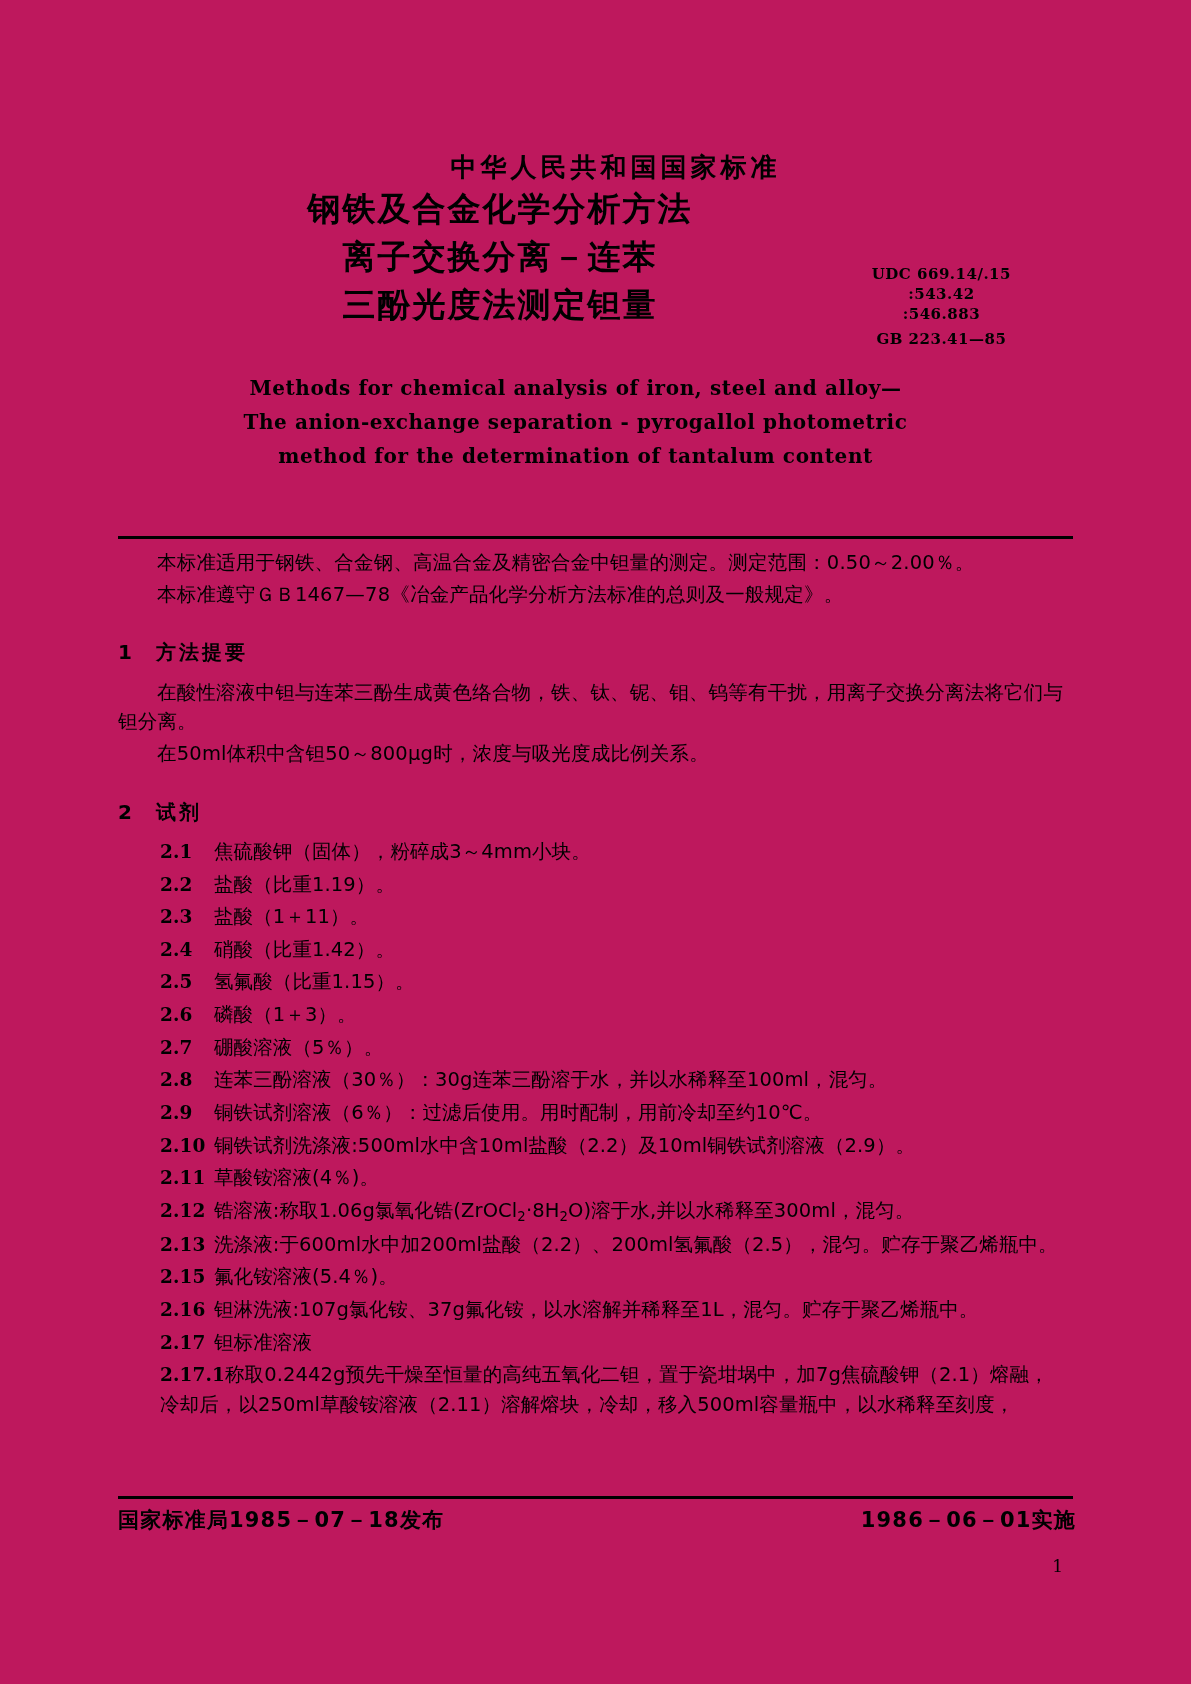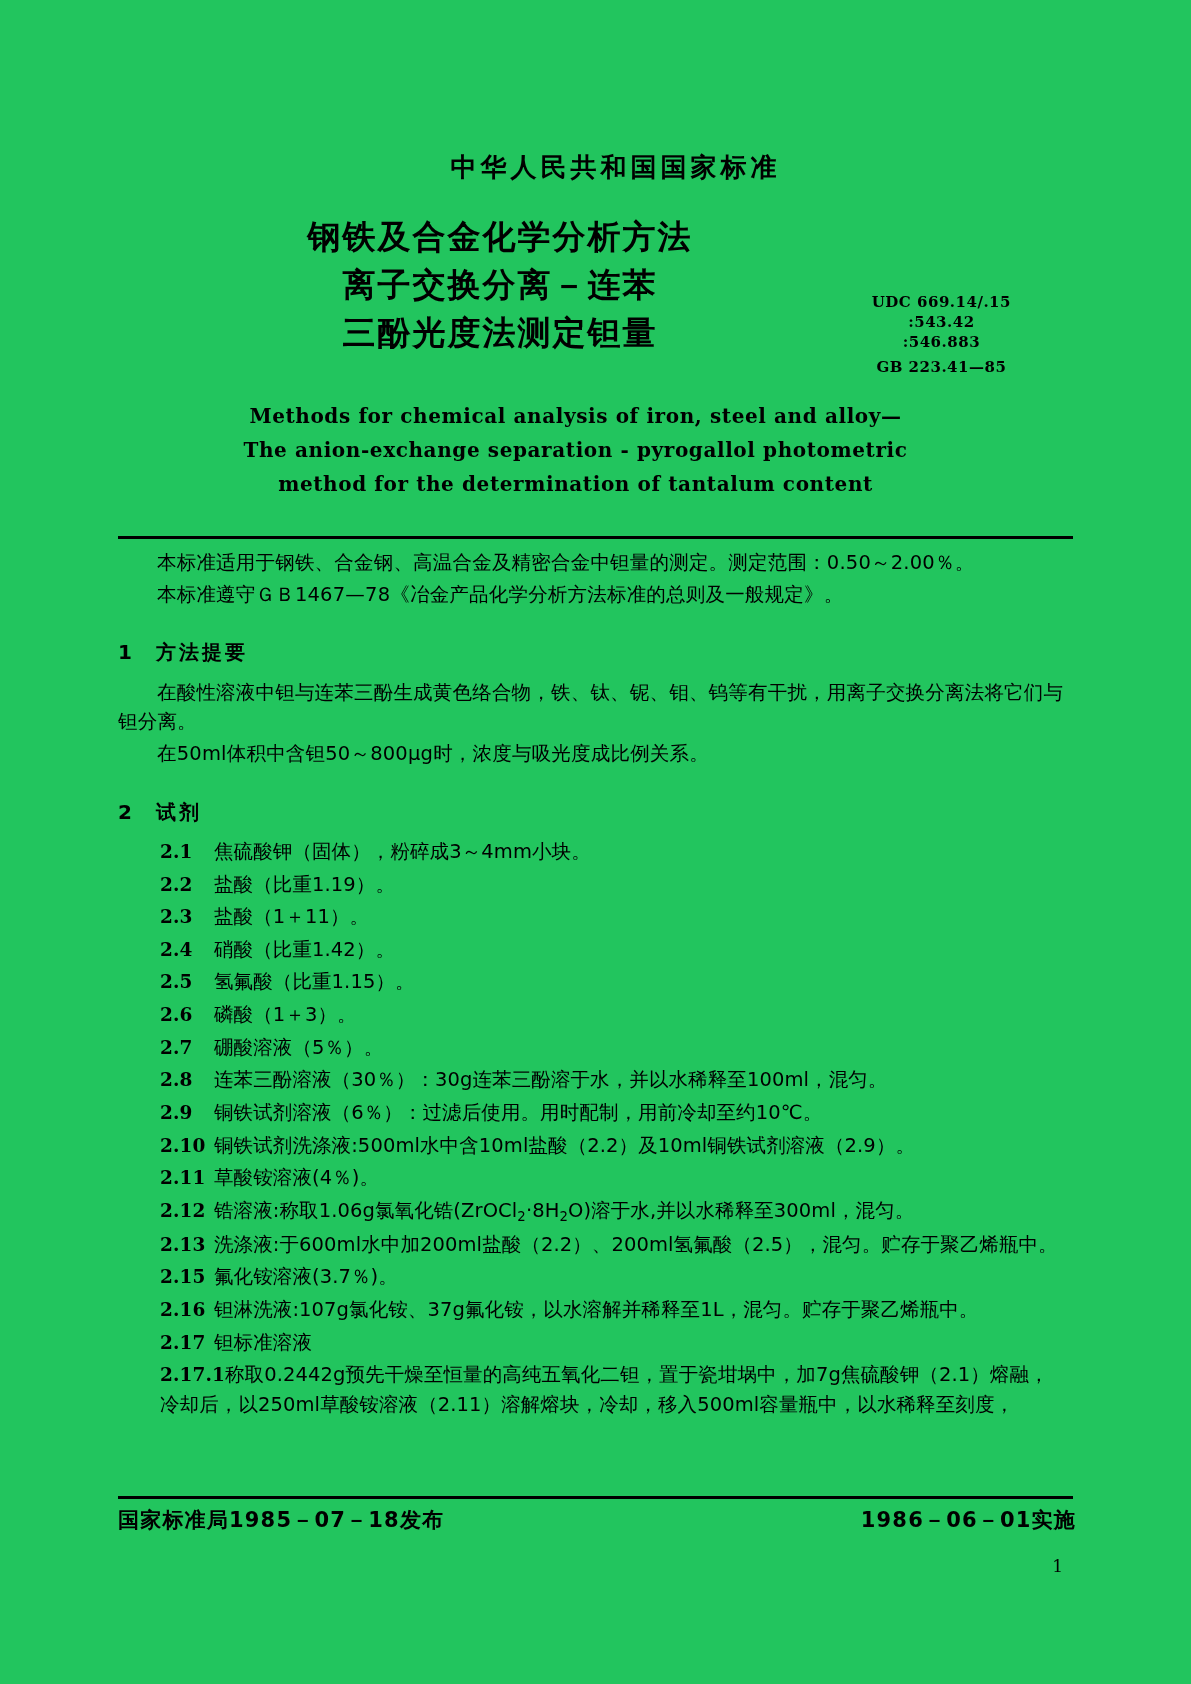--- a/index.html
+++ b/index.html
@@ -9,21 +9,21 @@
   }
   body {
     font-family: "DejaVu Sans", "Liberation Sans", sans-serif;
     color: #000000;
   }
   .page {
     position: relative;
     width: 1191px;
     height: 1684px;
     margin: 0 auto;
-    background: #22c55e;
+    background: #be185d;
     overflow: hidden;
     box-sizing: border-box;
   }
 
   
   .header-zone {
     position: absolute;
     left: 0;
     top: 150px;
     width: 1191px;
@@ -32,21 +32,20 @@
     text-align: center;
     font-family: "DejaVu Sans", "Liberation Sans", sans-serif;
     font-size: 26px;
     font-weight: 700;
     letter-spacing: 4px;
     padding-left: 40px;
     color: #000;
   }
   .title-row {
     position: relative;
-    margin-top: 28px;
   }
   .title-main {
     width: 760px;
     margin-left: 210px;
     text-align: center;
   }
   .title-main div {
     font-size: 33px;
     font-weight: 700;
     letter-spacing: 2px;
@@ -223,21 +222,21 @@
     <p class="item"><span class="inum">2.6</span><span class="itxt">磷酸（1＋3）。</span></p>
     <p class="item"><span class="inum">2.7</span><span class="itxt">硼酸溶液（5％）。</span></p>
     <p class="item"><span class="inum">2.8</span><span class="itxt">连苯三酚溶液（30％）：30g连苯三酚溶于水，并以水稀释至100ml，混匀。</span></p>
     <p class="item"><span class="inum">2.9</span><span class="itxt">铜铁试剂溶液（6％）：过滤后使用。用时配制，用前冷却至约10℃。</span></p>
     <p class="item"><span class="inum">2.10</span><span class="itxt">铜铁试剂洗涤液:500ml水中含10ml盐酸（2.2）及10ml铜铁试剂溶液（2.9）。</span></p>
     <p class="item"><span class="inum">2.11</span><span class="itxt">草酸铵溶液(4％)。</span></p>
 
     <p class="item"><span class="inum">2.12</span><span class="itxt">锆溶液:称取1.06g氯氧化锆(ZrOCl<sub>2</sub>·8H<sub>2</sub>O)溶于水,并以水稀释至300ml，混匀。</span></p>
 
     <p class="item"><span class="inum">2.13</span><span class="itxt">洗涤液:于600ml水中加200ml盐酸（2.2）、200ml氢氟酸（2.5），混匀。贮存于聚乙烯瓶中。</span></p>
-    <p class="item"><span class="inum">2.15</span><span class="itxt">氟化铵溶液(3.7％)。</span></p>
+    <p class="item"><span class="inum">2.15</span><span class="itxt">氟化铵溶液(5.4％)。</span></p>
     <p class="item"><span class="inum">2.16</span><span class="itxt">钽淋洗液:107g氯化铵、37g氟化铵，以水溶解并稀释至1L，混匀。贮存于聚乙烯瓶中。</span></p>
     <p class="item"><span class="inum">2.17</span><span class="itxt">钽标准溶液</span></p>
     <p class="item"><span class="inum">2.17.1</span><span class="itxt">称取0.2442g预先干燥至恒量的高纯五氧化二钽，置于瓷坩埚中，加7g焦硫酸钾（2.1）熔融，冷却后，以250ml草酸铵溶液（2.11）溶解熔块，冷却，移入500ml容量瓶中，以水稀释至刻度，</span></p>
 
   </div>
 
   <div class="rule-bottom"></div>
 
   <div class="footer-zone">
     <span>国家标准局1985－07－18发布</span>

